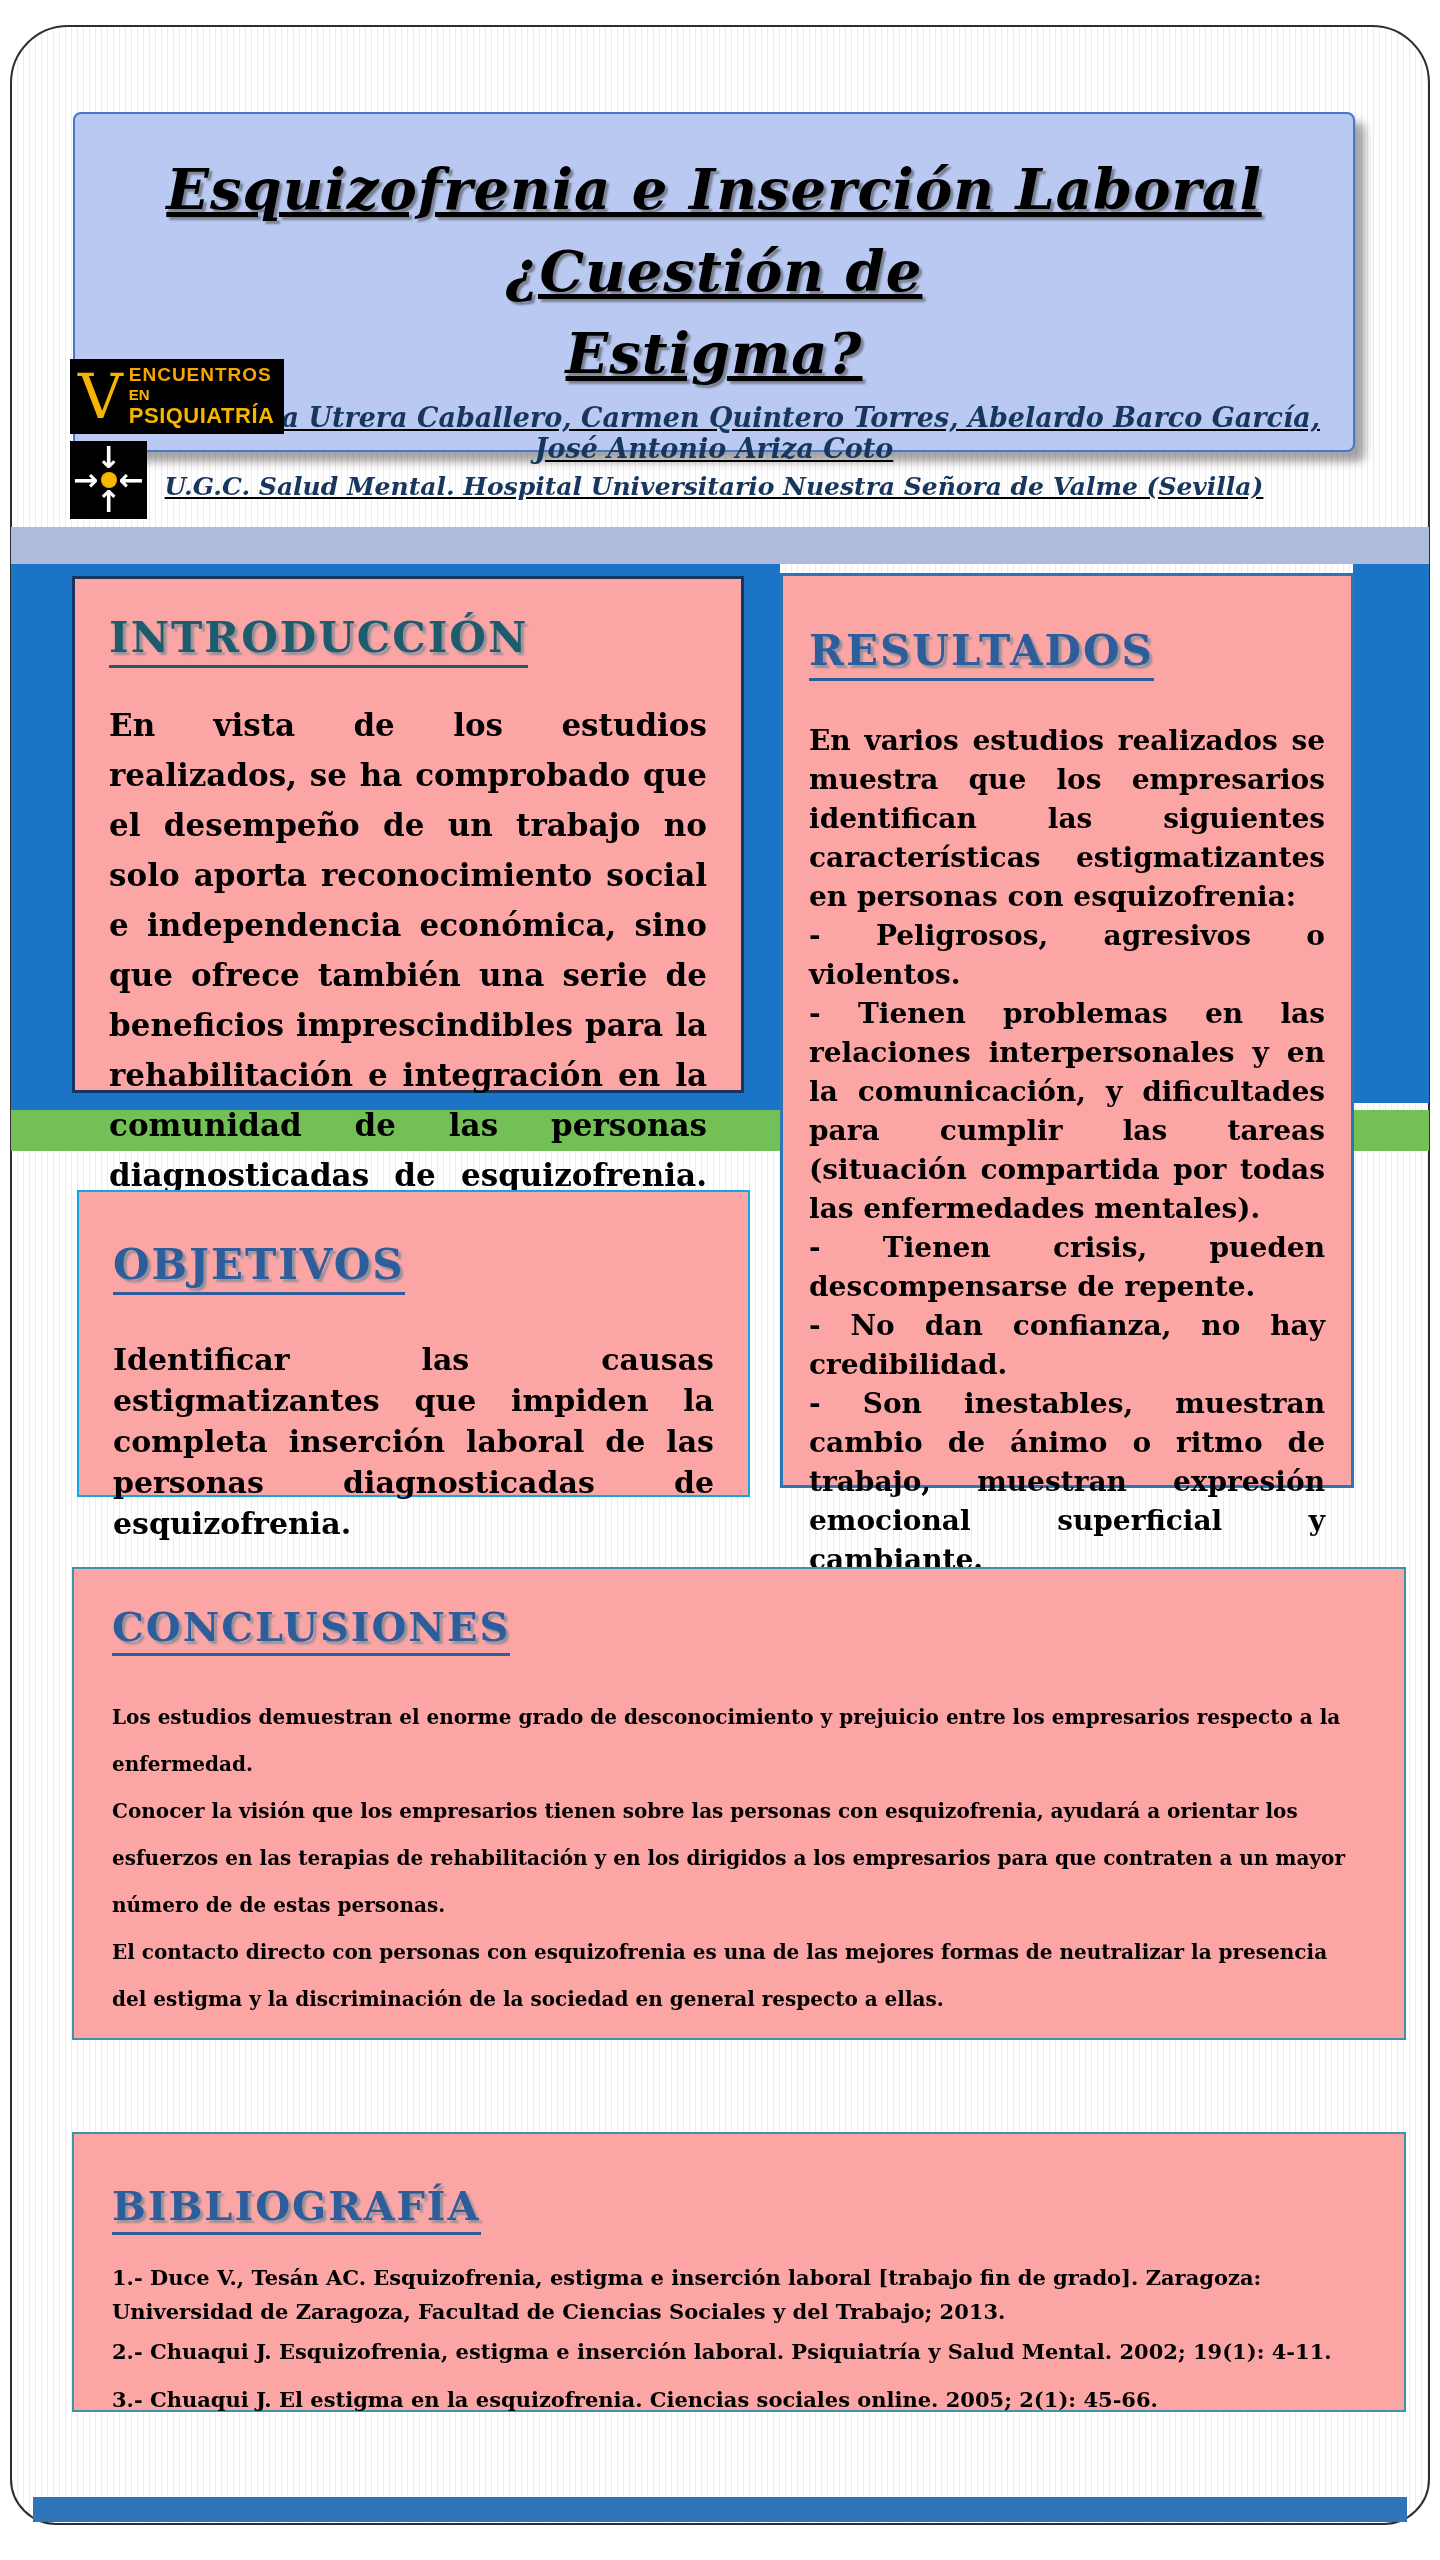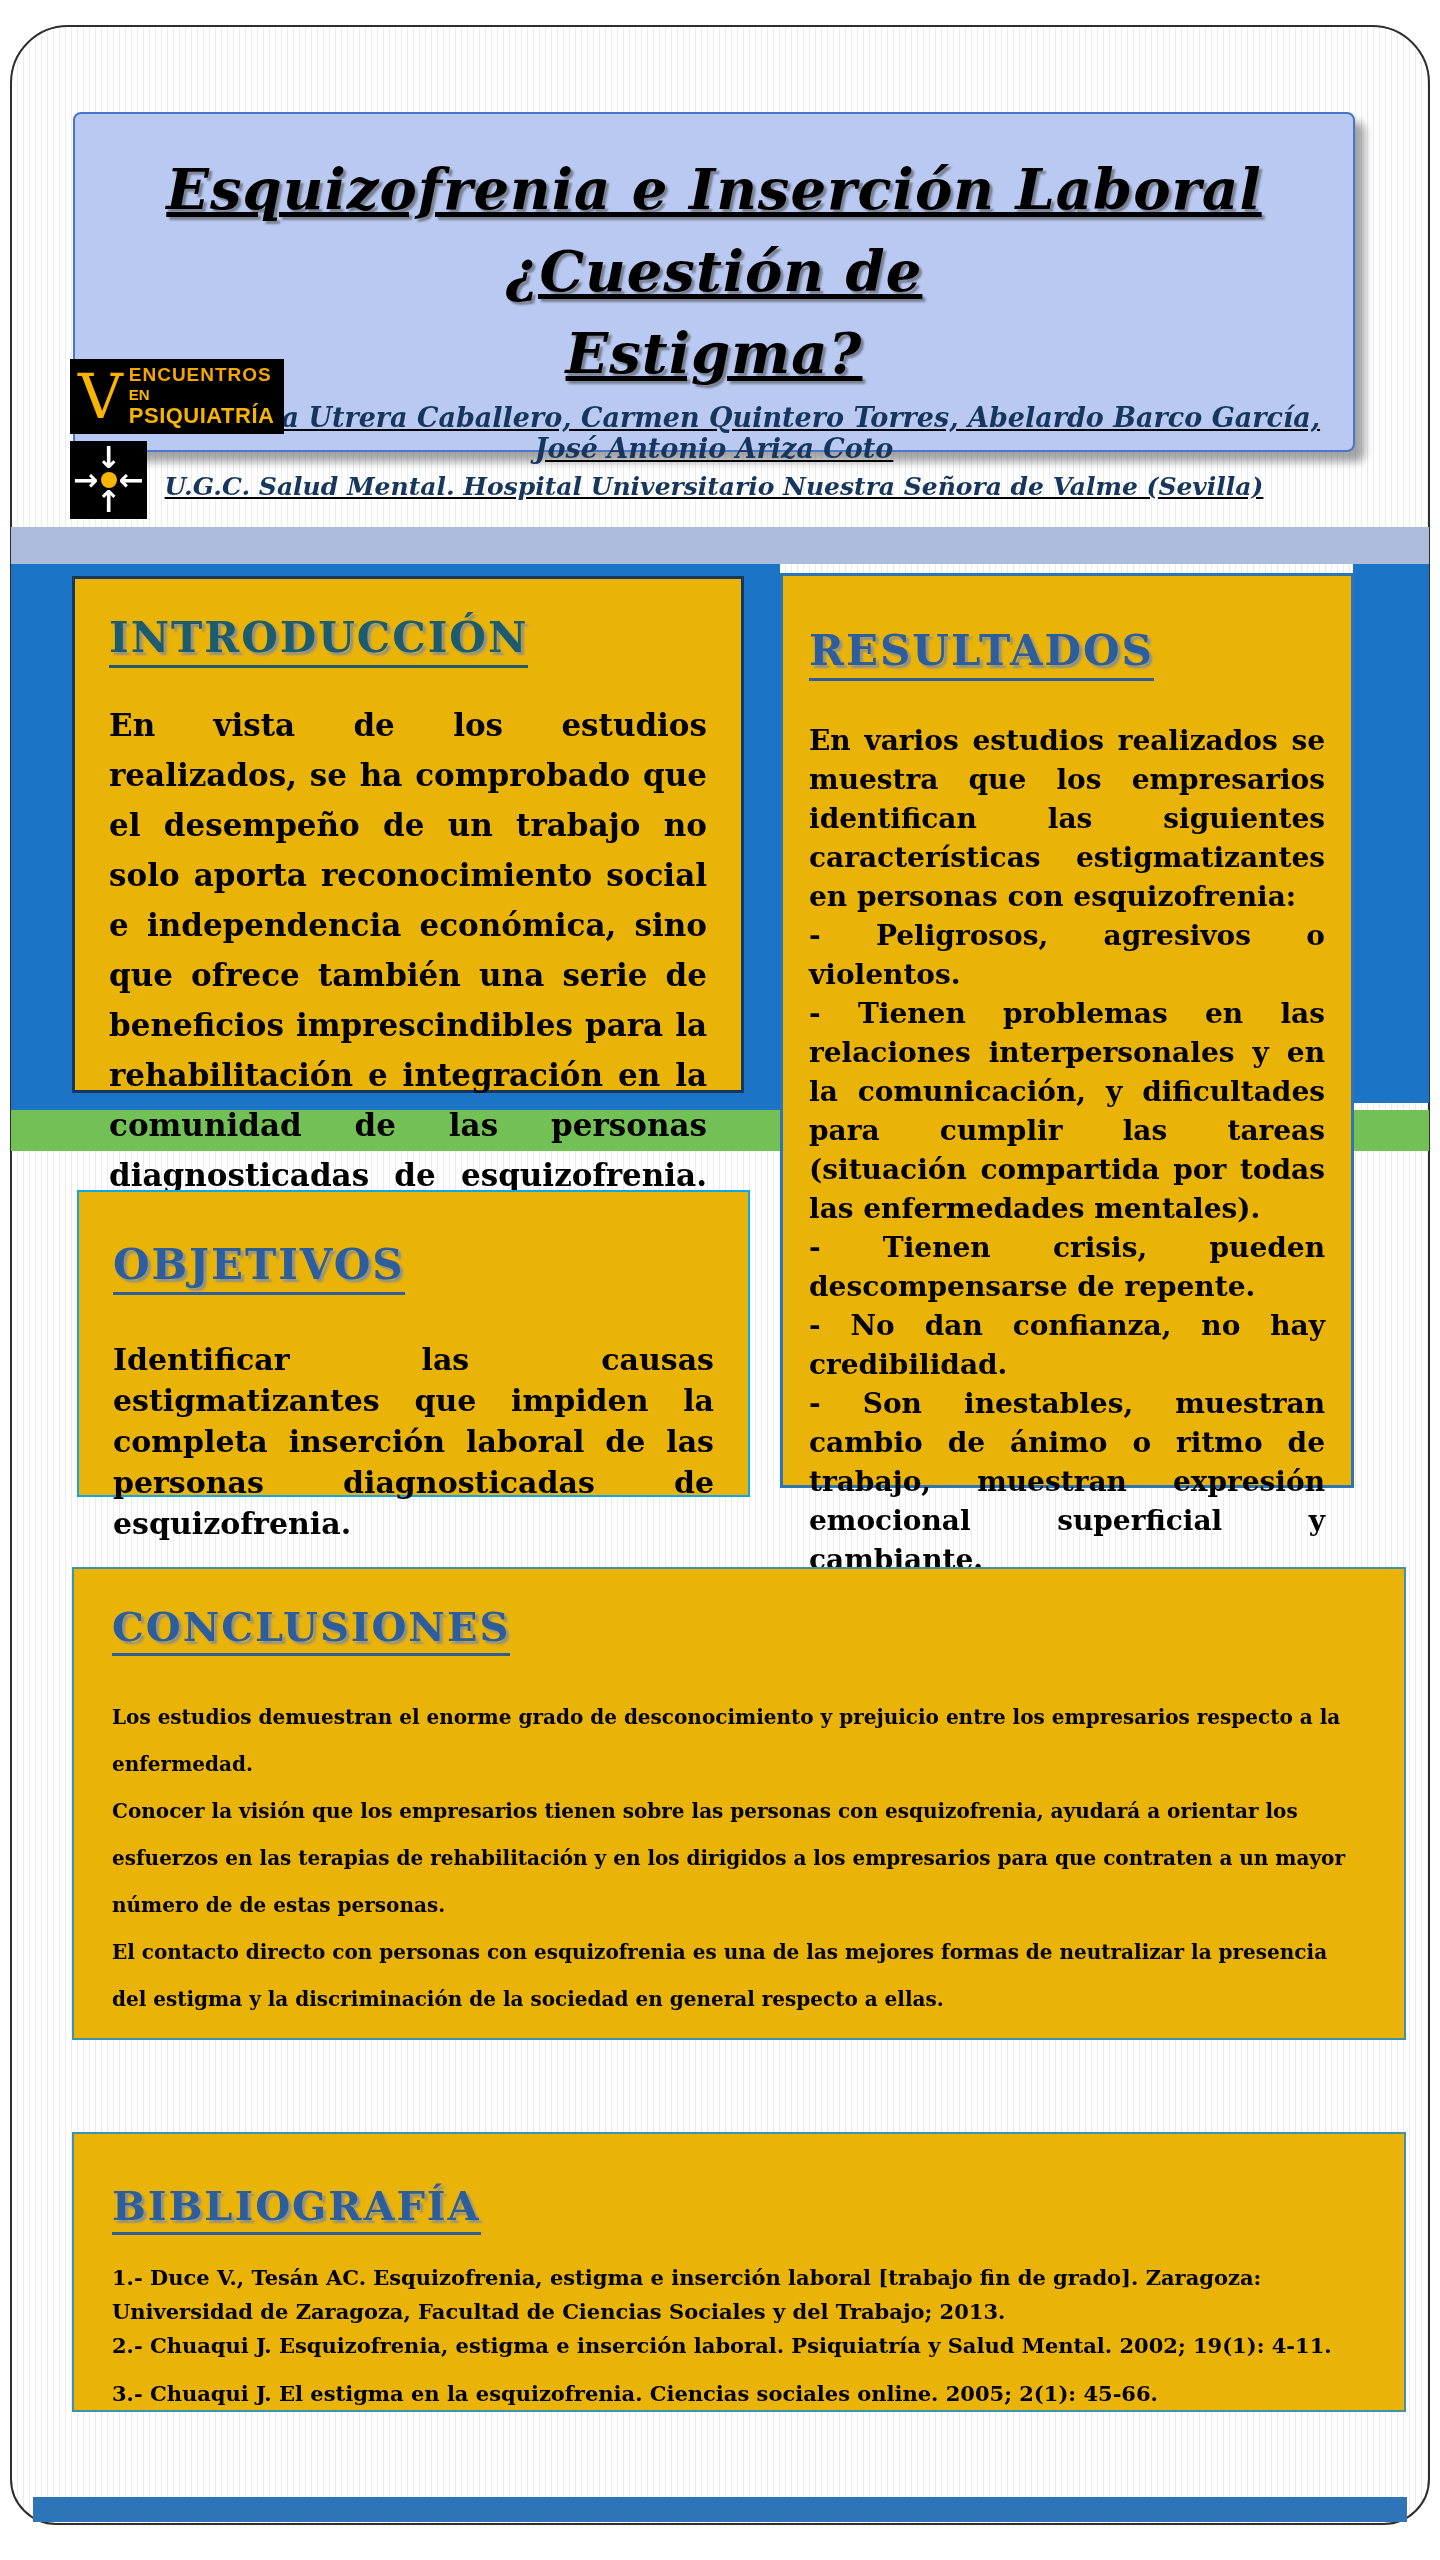--- a/index.html
+++ b/index.html
@@ -37,40 +37,40 @@
   .cv-left  { right:3px; top:50%; transform:translateY(-50%); }
   .cv-dot { position:absolute; left:50%; top:50%; width:16px; height:16px; margin:-8px 0 0 -8px;
             background:#f7b500; border-radius:50%; }
   
   .band-lavender { position:absolute; left:11px; top:527px; width:1418px; height:37px; background:#adbbdc; z-index:1; }
   .backdrop-blue-left  { position:absolute; left:11px;   top:564px; width:769px; height:546px; background:#1b74c5; z-index:1; }
   .backdrop-blue-right { position:absolute; left:1353px; top:564px; width:76px;  height:539px; background:#1b74c5; z-index:1; }
   .band-green { position:absolute; left:11px; top:1110px; width:1418px; height:41px; background:#73c156; z-index:1; }
   .bottom-bar { position:absolute; left:33px; top:2497px; width:1374px; height:25px; background:#2e74b8; z-index:2; }
   
-  .sec-box { position:absolute; background:#eab308; z-index:3; }
+  .sec-box { position:absolute; background:#fca5a5; z-index:3; }
   .intro-box { left:72px; top:576px; width:672px; height:517px; border:3px solid #17365d; padding:34px 34px 0 34px; }
   .result-box { left:780px; top:573px; width:574px; height:915px; border:3px solid #2e75b6; padding:50px 26px 0 26px; }
   .objet-box { left:77px; top:1190px; width:673px; height:307px; border:2px solid #0ea5e9; padding:48px 34px 0 34px; }
   .concl-box { left:72px; top:1567px; width:1334px; height:473px; border:2px solid #3f93a8; padding:34px 38px 0 38px; }
   .bibli-box { left:72px; top:2132px; width:1334px; height:280px; border:2px solid #3f93a8; padding:48px 23px 0 38px; }
   
   .sec-heading { display:inline-block; font-weight:bold; letter-spacing:2px;
                  border-bottom:3px solid currentColor; padding-bottom:3px;
                  text-shadow:3px 3px 2px rgba(130,140,150,0.85); }
   .h-teal { color:#1e5c6d; font-size:42px; }
   .h-blue { color:#2d5d9b; font-size:42px; }
   .h-blue-sm { color:#2d5d9b; font-size:40px; }
   
   .intro-body { margin-top:32px; font-size:31px; line-height:50px; font-weight:bold; color:#000; text-align:justify; }
   .result-par { margin-top:40px; font-size:28px; line-height:39px; font-weight:bold; color:#000; text-align:justify; }
   .result-line { font-size:28px; line-height:39px; font-weight:bold; color:#000; text-align:justify; }
   .objet-body { margin-top:44px; font-size:30px; line-height:41px; font-weight:bold; color:#000; text-align:justify; }
   .concl-par { font-size:20px; line-height:47px; font-weight:bold; color:#000; text-align:left; }
-  .bib-ref { font-size:21px; line-height:34px; font-weight:bold; color:#000; text-align:left; }
+  .bib-ref { font-size:21px; line-height:34px; font-weight:bold; color:#000; text-align:left; margin-top:6px; }
   .bib-first { margin-top:26px; }
   .bib-gap { margin-top:14px; }
 </style>
 </head>
 <body>
 
 <div class="page-frame"></div>
 
 <div class="band-lavender"></div>
 <div class="backdrop-blue-left"></div>

